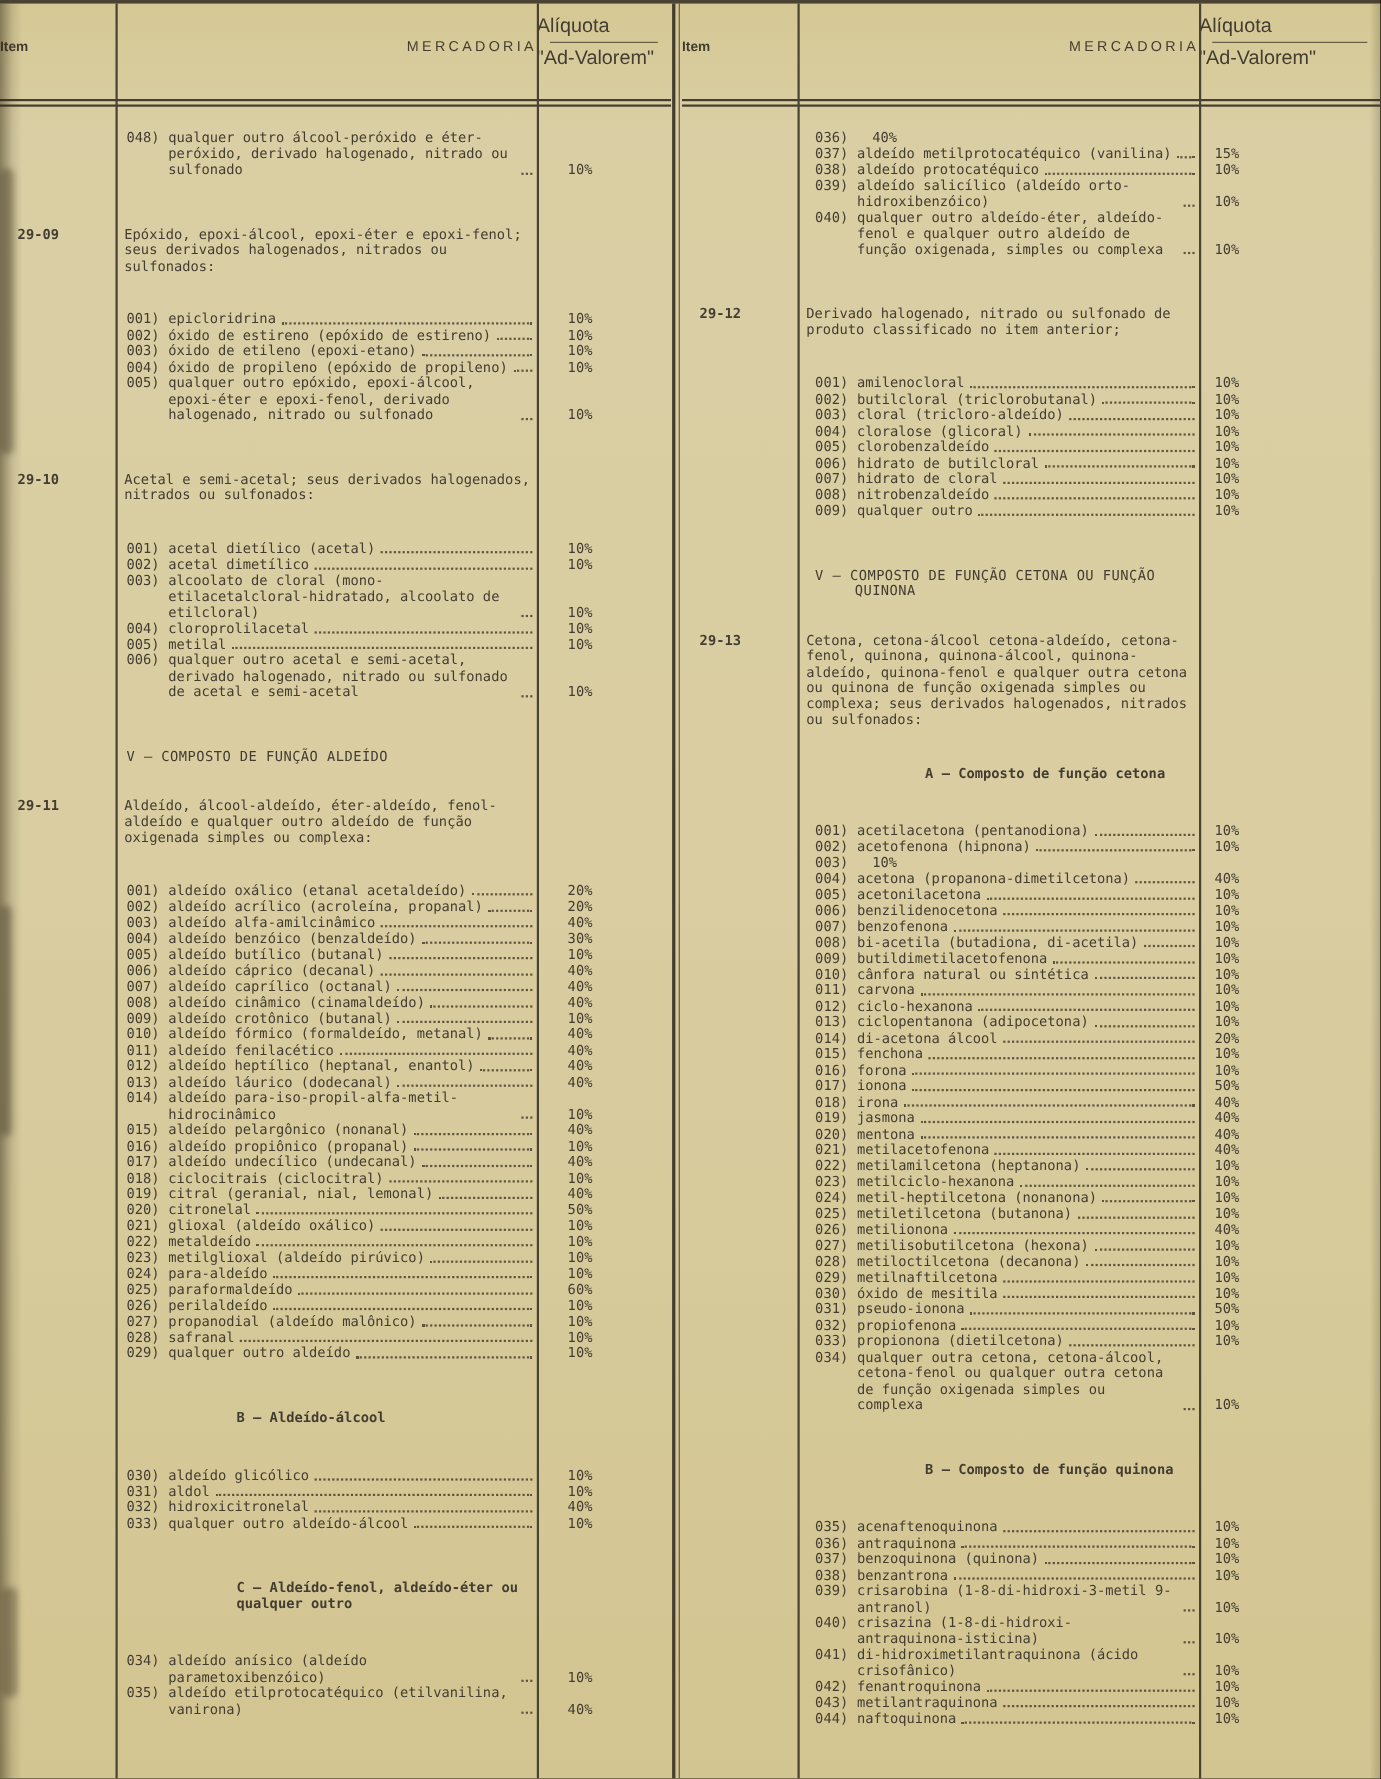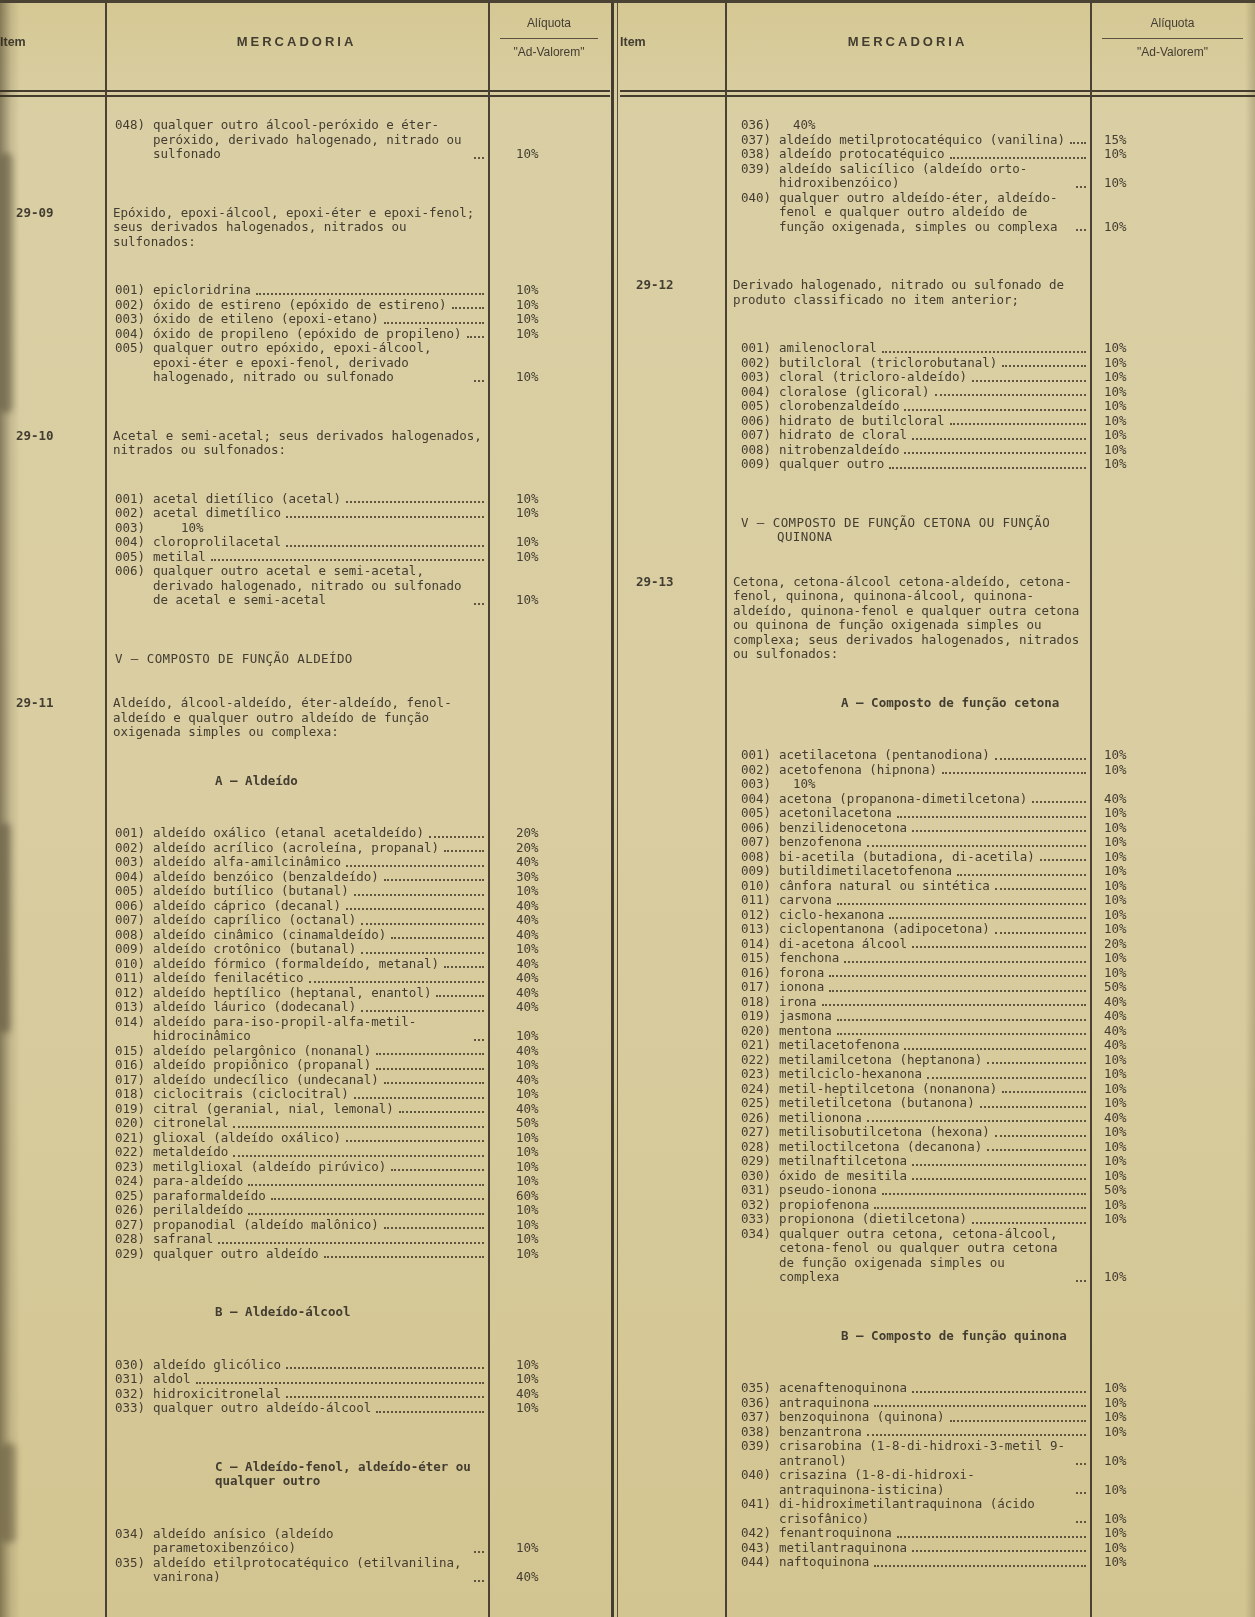--- a/index.html
+++ b/index.html
@@ -33,22 +33,22 @@
   .center-divider::after{content:"";position:absolute;left:8px;top:0;bottom:0;width:1px;background:#5a5140}
 
   .vrule{position:absolute;top:0;bottom:0;width:1.5px;background:#4a4233;z-index:2}
   .vr-item{left:var(--item-w)}
   .vr-ali{left:calc(100% - var(--ali-w))}
 
   
   .hdr{position:relative;height:100px;font-family:"Liberation Sans",sans-serif}
   .h-item{position:absolute;left:0;top:32px;width:var(--item-w);text-align:left;font-weight:bold;font-size:12.5px}
   .h-merc{position:absolute;left:var(--item-w);width:calc(100% - var(--item-w) - var(--ali-w));top:32px;
-    text-align:center;font-weight:bold;font-size:13px;letter-spacing:3px}
-  .h-ali{position:absolute;right:0;top:13px;width:var(--ali-w);text-align:center;font-size:12px}
+    text-align:right;font-weight:normal;font-size:13px;letter-spacing:3px}
+  .h-ali{position:absolute;right:0;top:13px;width:var(--ali-w);text-align:left;font-size:18px}
   .h-ali-rule{height:1px;background:#5a5140;margin:7px 12px 6px}
   .hdr-rule{position:absolute;left:0;right:0;bottom:6px;height:7px;
     border-top:2.5px solid #453e2f;border-bottom:2px solid #453e2f}
 
   
   .col-body{position:absolute;top:100px;left:0;right:0;bottom:0;padding-top:15px;overflow:hidden}
 
   .blk{width:100%}
   .b-entries{margin-bottom:44px}
   .b-item{display:flex;margin-bottom:34px}
@@ -171,20 +171,24 @@
           <div class="entry">
             <span class="enum">002)</span>
             <span class="emid">
               <span class="et">acetal dimetílico</span>
               <span class="leader"></span>
             </span>
             <span class="erate">10%</span>
           </div>
           <div class="entry">
             <span class="enum">003)</span>
+            <span class="emid">
+              <span class="et">alcoolato de cloral (mono-etilacetalcloral-hidratado, alcoolato de etilcloral)</span>
+              <span class="leader"></span>
+            </span>
             <span class="erate">10%</span>
           </div>
           <div class="entry">
             <span class="enum">004)</span>
             <span class="emid">
               <span class="et">cloroprolilacetal</span>
               <span class="leader"></span>
             </span>
             <span class="erate">10%</span>
           </div>
@@ -207,23 +211,20 @@
         </div>
         <div class="blk b-section">
           <div class="stitle">V — COMPOSTO DE FUNÇÃO ALDEÍDO</div>
         </div>
         <div class="blk b-item">
           <div class="c-item">29-11</div>
           <div class="c-merc">
             <div class="idesc">Aldeído, álcool-aldeído, éter-aldeído, fenol-aldeído e qualquer outro aldeído de função oxigenada simples ou complexa:</div>
           </div>
           <div class="c-ali-spacer"></div>
-        </div>
-        <div class="blk b-sub">
-          <div class="subt">A — Aldeído</div>
         </div>
         <div class="blk b-entries">
           <div class="entry">
             <span class="enum">001)</span>
             <span class="emid">
               <span class="et">aldeído oxálico (etanal acetaldeído)</span>
               <span class="leader"></span>
             </span>
             <span class="erate">20%</span>
           </div>

